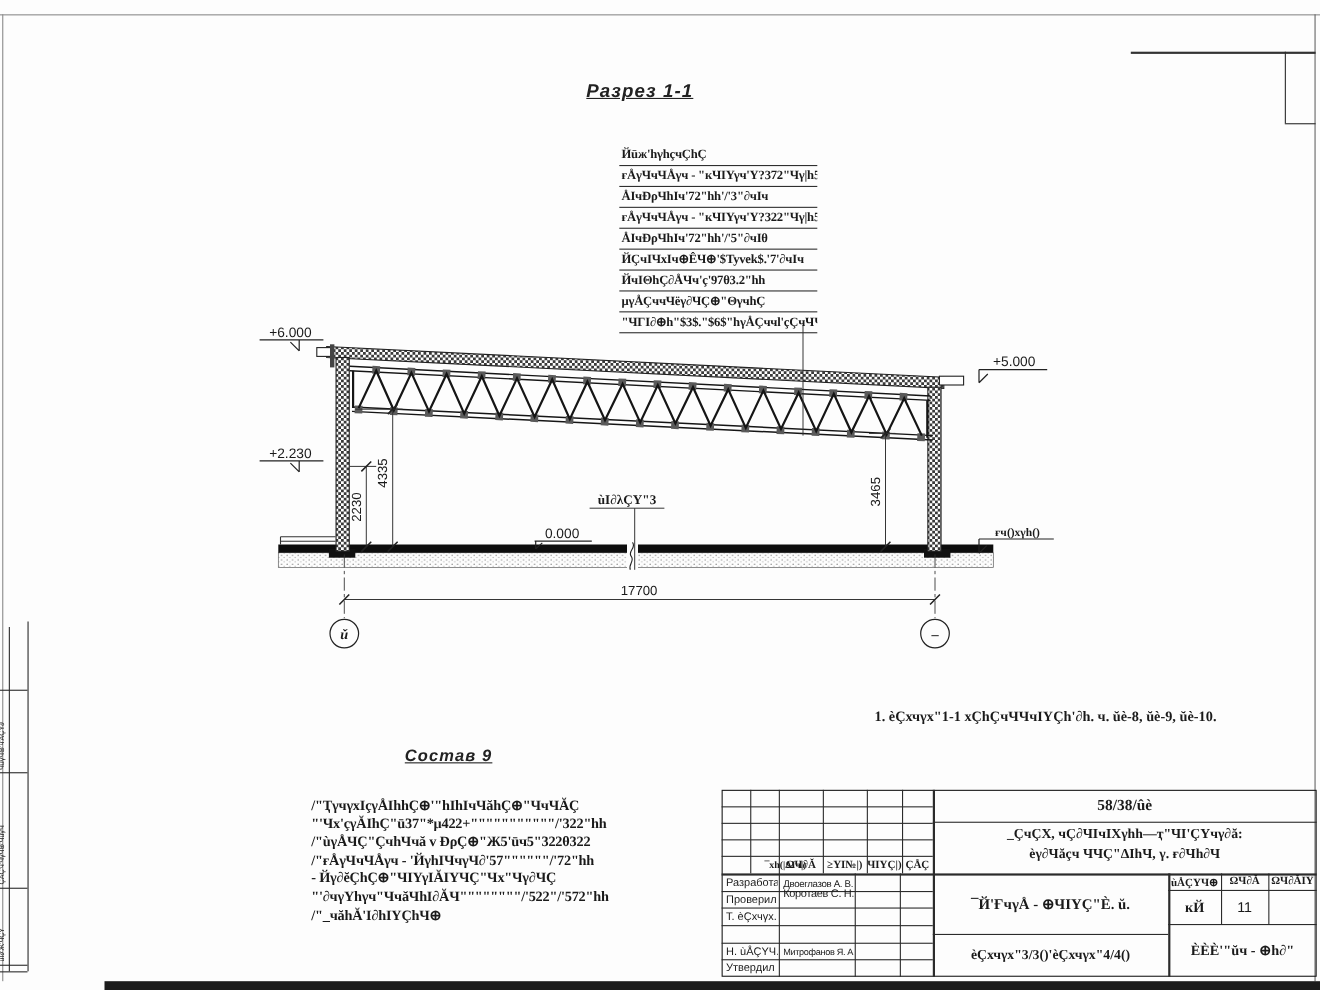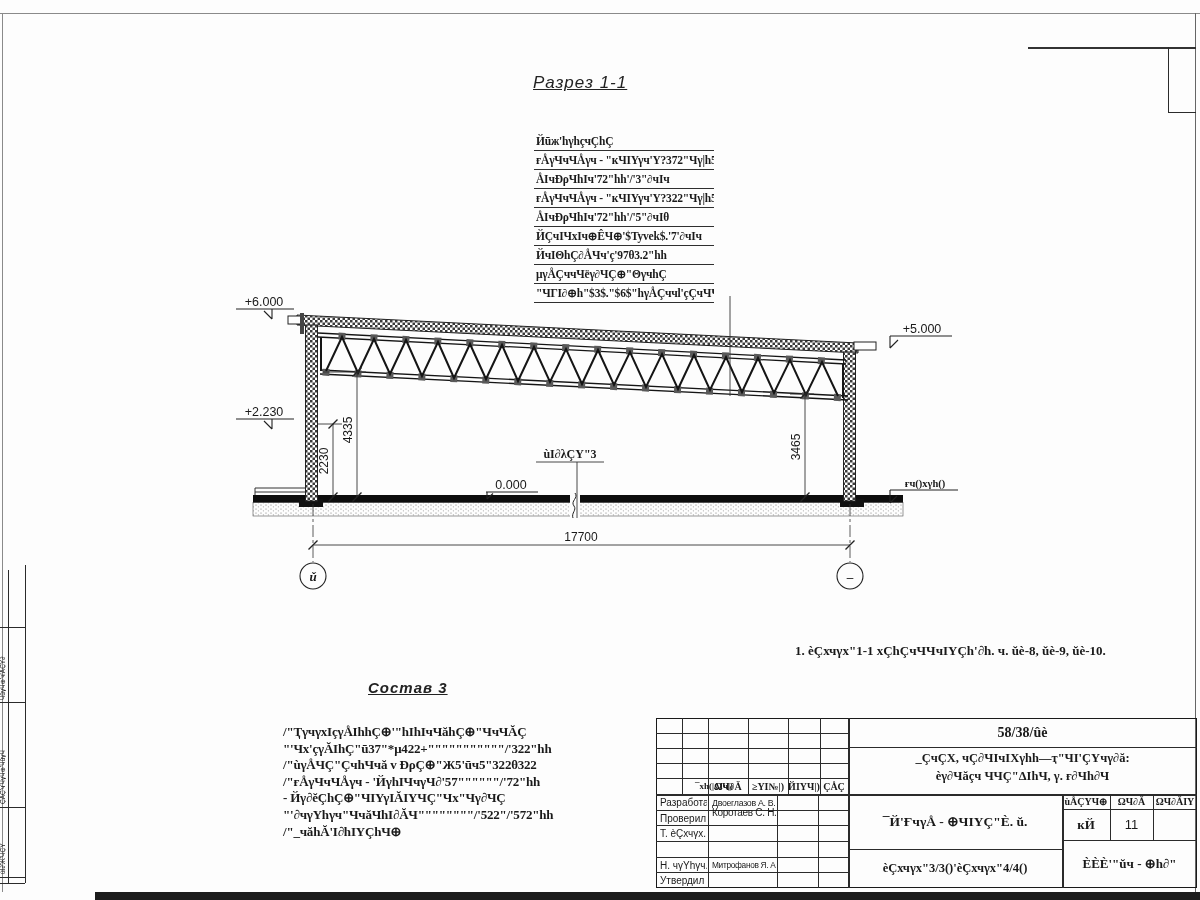--- a/index.html
+++ b/index.html
@@ -147,37 +147,37 @@
     <div class="hl" style="left:0;top:627px;width:25px"></div>
     <div class="hl" style="left:0;top:702px;width:25px"></div>
     <div class="hl" style="left:0;top:807px;width:25px"></div>
     <div class="hl" style="left:0;top:877px;width:25px"></div>
     <div class="hl" style="left:0;top:883px;width:25px"></div>
     <div class="vtext" style="left:-1px;top:630px;height:70px">ЧŭγЧ⊕'ч'ÅÇΥ∂</div>
     <div class="vtext" style="left:-1px;top:705px;height:99px">ÇÅÇ'ч'ЧγЧ⊕'ЧŭγЧ</div>
     <div class="vtext" style="left:-1px;top:810px;height:64px">ùΙ∂'Ж'ЧÇΥ</div>
   </div>
 
-  <div class="abs title-ital" style="left:533px;top:73px;font-size:17px;font-weight:400">Разрез 1-1</div>
-
-  <div class="abs g" style="left:534px;top:132px;width:180px">
+  <div class="abs title-ital" style="left:533px;top:73px;font-size:17px;font-weight:700">Разрез 1-1</div>
+
+  <div class="abs g" style="left:563px;top:132px;width:180px">
     <div class="nrow">Йūж'hγhçчÇhÇ</div>
     <div class="nrow">ғÅγЧчЧÅγч - "кЧIΥγч'Υ?372"Чγ|h5.</div>
     <div class="nrow">ÅIчÐρЧhIч'72"hh'/'3"∂чIч</div>
     <div class="nrow">ғÅγЧчЧÅγч - "кЧIΥγч'Υ?322"Чγ|h5.</div>
     <div class="nrow">ÅIчÐρЧhIч'72"hh'/'5"∂чIθ</div>
     <div class="nrow">ЙÇчIЧхIч⊕ÊЧ⊕'$Tyvek$.'7'∂чIч</div>
     <div class="nrow">ЙчIΘhÇ∂ÅЧч'ç'97θ3.2"hh</div>
     <div class="nrow">μγÅÇччЧëγ∂ЧÇ⊕"ΘγчhÇ</div>
     <div class="nrow">"ЧГI∂⊕h"$3$."$6$"hγÅÇччl'çÇчЧЧ+</div>
   </div>
 
   <div class="abs g" style="left:795px;top:643px;font-size:13px;white-space:nowrap">1. èÇхчγх"1-1 хÇhÇчЧЧчIΥÇh'∂h. ч. ŭè-8, ŭè-9, ŭè-10.</div>
 
-  <div class="abs title-ital" style="left:368px;top:679px;font-size:15px;font-weight:600">Состав 3</div>
+  <div class="abs title-ital" style="left:368px;top:679px;font-size:15px;font-weight:600">Состав 9</div>
   <div class="abs g" style="left:283px;top:724px">
     <div class="cline">/"ҬγчγхIçγÅIhhÇ⊕'"hIhIчЧăhÇ⊕"ЧчЧĂÇ</div>
     <div class="cline">"'Чх'çγĂIhÇ"ū37"*μ422+"""""""""""/'322"hh</div>
     <div class="cline">/"ùγÅЧÇ"ÇчhЧчă v ÐρÇ⊕"Ж5'ūч5"322θ322</div>
     <div class="cline">/"ғÅγЧчЧÅγч - 'ЙγhIЧчγЧ∂'57""""""/'72"hh</div>
     <div class="cline">- Йγ∂ĕÇhÇ⊕"ЧIΥγIĂIΥЧÇ"Чх"Чγ∂ЧÇ</div>
     <div class="cline">"'∂чγΥhγч"ЧчăЧhI∂ĂЧ""""""""/'522"/'572"hh</div>
     <div class="cline">/"_чăhĂ'I∂hIΥÇhЧ⊕</div>
   </div>
 
@@ -208,32 +208,32 @@
       <div class="vl" style="left:818px;top:794px;height:94px"></div>
       <div class="vl" style="left:848px;top:718px;height:170px;width:1.6px"></div>
       <div class="vl" style="left:1062px;top:794px;height:94px;width:1.6px"></div>
       <div class="vl" style="left:1110px;top:794px;height:46px"></div>
       <div class="vl" style="left:1153px;top:794px;height:46px"></div>
     </div>
 
     <div class="cell g" style="left:688px;top:778px;width:52px;height:16px;font-size:9px">¯хh(|ΔIч|)</div>
     <div class="cell g" style="left:708px;top:778px;width:40px;height:16px;font-size:10px">ΩЧ∂Ǎ</div>
     <div class="cell g" style="left:748px;top:778px;width:40px;height:16px;font-size:10px">≥ΥI№|)</div>
-    <div class="cell g" style="left:788px;top:778px;width:32px;height:16px;font-size:10px">ЙIΥЧ|)</div>
+    <div class="cell g" style="left:788px;top:778px;width:32px;height:16px;font-size:10px">ЧIΥÇ|)</div>
     <div class="cell g" style="left:820px;top:778px;width:28px;height:16px;font-size:10px">ÇÅÇ</div>
 
     <div class="cell cellL" style="left:657px;top:795px;width:50px;height:15px;font-size:10px">Разработал</div>
     <div class="cell cellL" style="left:709px;top:795px;width:67px;height:15px;font-size:8.8px;letter-spacing:-0.3px">Двоеглазов А. В.</div>
     <div class="cell cellL" style="left:657px;top:811px;width:50px;height:14px;font-size:10px">Проверил</div>
     <div class="cell cellL" style="left:709px;top:805px;width:67px;height:14px;font-size:10px;letter-spacing:-0.3px">Коротаев С. Н.</div>
     <div class="cell cellL" style="left:657px;top:826px;width:50px;height:15px;font-size:10px">Т. èÇхчγх.</div>
     <div class="cell cellL" style="left:709px;top:826px;width:67px;height:15px;font-size:8.8px"></div>
     <div class="cell cellL" style="left:657px;top:842px;width:50px;height:15px;font-size:10px"></div>
     <div class="cell cellL" style="left:709px;top:842px;width:67px;height:15px;font-size:8.8px"></div>
-    <div class="cell cellL" style="left:657px;top:858px;width:50px;height:14px;font-size:10px">Н. чγΥhγч.</div>
+    <div class="cell cellL" style="left:657px;top:858px;width:50px;height:14px;font-size:10px">Н. ùÅÇΥЧ.</div>
     <div class="cell cellL" style="left:709px;top:858px;width:67px;height:14px;font-size:8.3px;letter-spacing:-0.3px">Митрофанов Я. А.</div>
     <div class="cell cellL" style="left:657px;top:873px;width:50px;height:14px;font-size:10px">Утвердил</div>
     <div class="cell cellL" style="left:709px;top:873px;width:67px;height:14px;font-size:8.8px"></div>
 
     <div class="cell g" style="left:848px;top:718px;width:349px;height:29px;font-size:14px">58/38/ûè</div>
     <div class="cell g" style="left:848px;top:750px;width:349px;height:17px;font-size:12.5px">_ÇчÇХ, чÇ∂ЧIчIХγhh—ҭ"ЧI'ÇYчγ∂ă:</div>
     <div class="cell g" style="left:848px;top:768px;width:349px;height:17px;font-size:12.5px">èγ∂Чăçч ЧЧÇ"ΔIhЧ, γ. ғ∂Чh∂Ч</div>
     <div class="cell g" style="left:848px;top:794px;width:214px;height:55px;font-size:13.5px">¯Й'ҒчγÅ - ⊕ЧIΥÇ"È. ŭ.</div>
     <div class="cell g" style="left:848px;top:849px;width:214px;height:39px;font-size:12.5px">èÇхчγх"3/3()'èÇхчγх"4/4()</div>
     <div class="cell g" style="left:1062px;top:794px;width:48px;height:15px;font-size:10px">ùÅÇΥЧ⊕</div>

